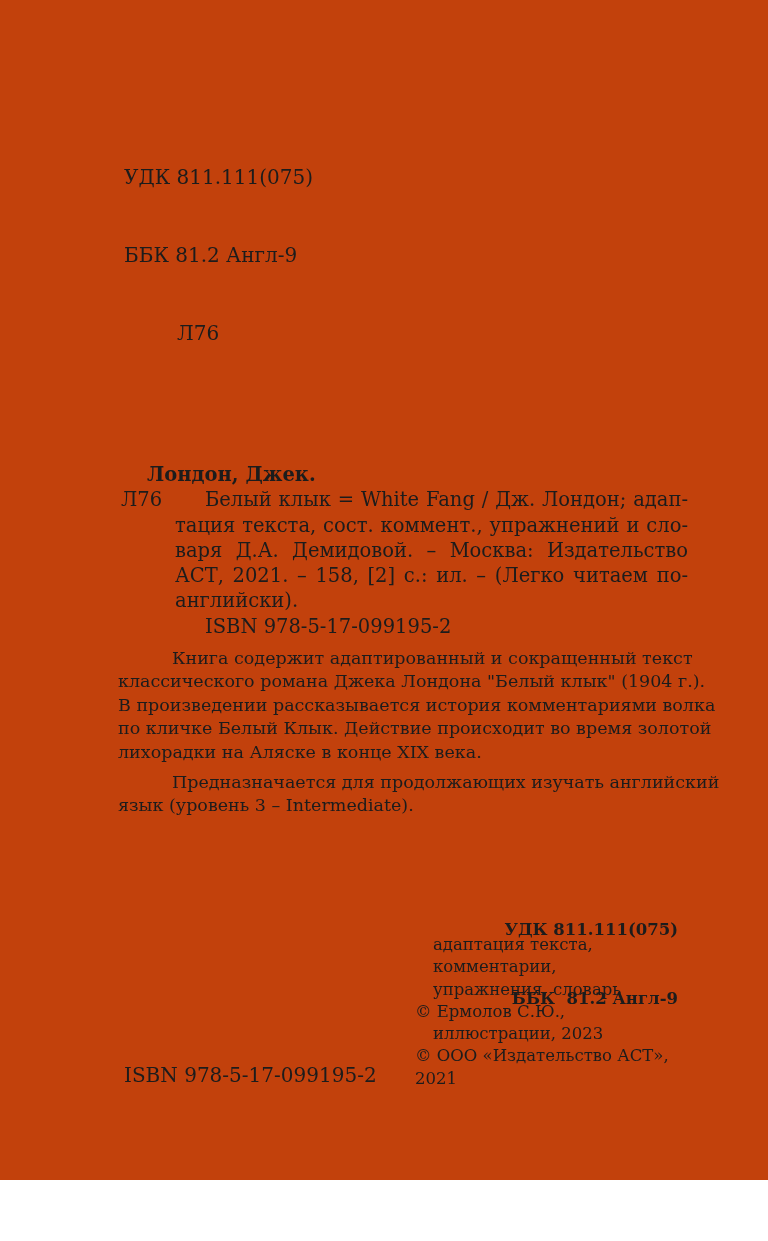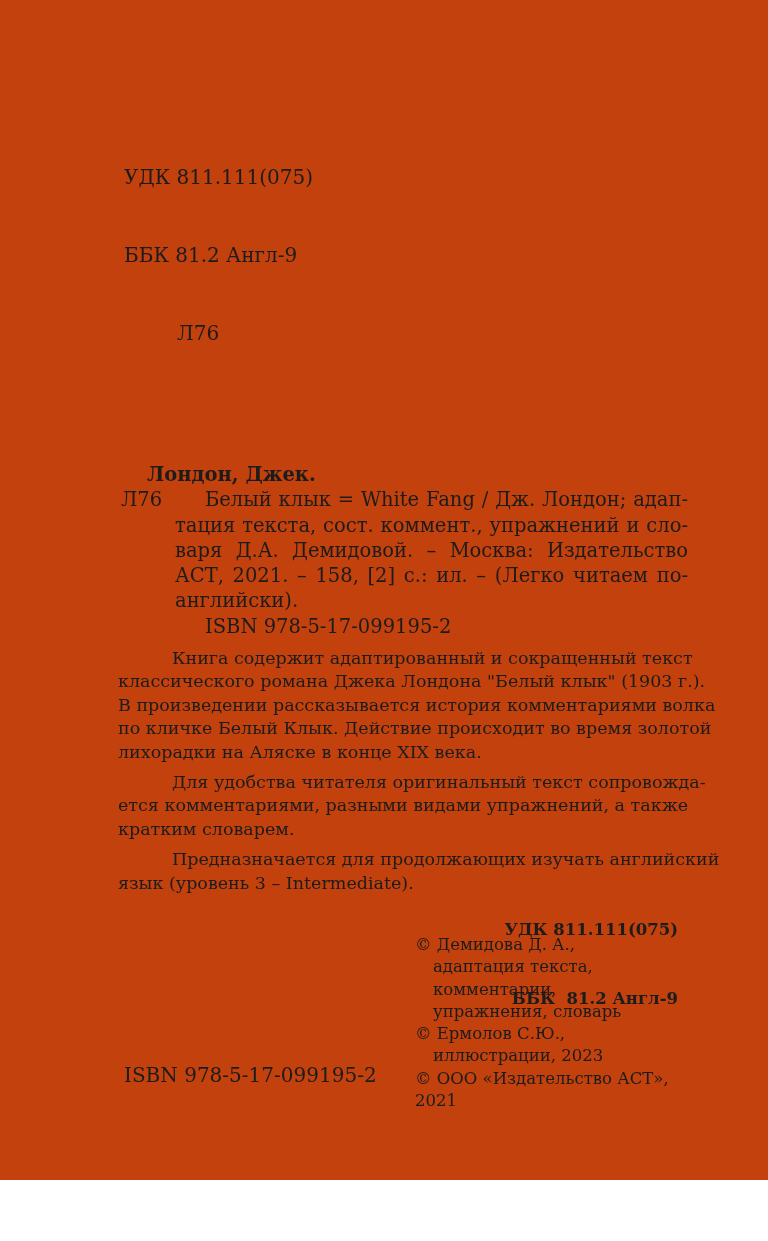--- a/index.html
+++ b/index.html
@@ -132,43 +132,37 @@
         <div>варя Д.А. Демидовой. – Москва: Издательство</div>
         <div>АСТ, 2021. – 158, [2] с.: ил. – (Легко читаем по-</div>
         <div>английски).</div>
       </div>
     <div class="entry-isbn">ISBN 978-5-17-099195-2</div>
   </div>
 
   <div class="annotation">
     <div class="para jlines">
         <div>Книга содержит адаптированный и сокращенный текст</div>
-        <div>классического романа Джека Лондона "Белый клык" (1903 г.).</div>
+        <div>классического романа Джека Лондона "Белый клык" (1904 г.).</div>
         <div>В произведении рассказывается история комментариями волка</div>
         <div>по кличке Белый Клык. Действие происходит во время золотой</div>
         <div>лихорадки на Аляске в конце XIX века.</div>
-      </div>
-    <div class="para jlines">
-        <div>Для удобства читателя оригинальный текст сопровожда-</div>
-        <div>ется комментариями, разными видами упражнений, а также</div>
-        <div>кратким словарем.</div>
       </div>
     <div class="para jlines">
         <div>Предназначается для продолжающих изучать английский</div>
         <div>язык (уровень 3 – Intermediate).</div>
       </div>
   </div>
 
   <div class="bottom-codes">
     <div>УДК 811.111(075)</div>
     <div>ББК  81.2 Англ-9</div>
   </div>
 
   <div class="copyright">
-      <div class="cp-line">© Демидова Д. А.,</div>
       <div class="cp-line cp-cont">адаптация текста,</div>
       <div class="cp-line cp-cont">комментарии,</div>
       <div class="cp-line cp-cont">упражнения, словарь</div>
       <div class="cp-line">© Ермолов С.Ю.,</div>
       <div class="cp-line cp-cont">иллюстрации, 2023</div>
       <div class="cp-line">© ООО «Издательство АСТ», 2021</div>
     </div>
 
   <div class="isbn-bottom">ISBN 978-5-17-099195-2</div>
 

